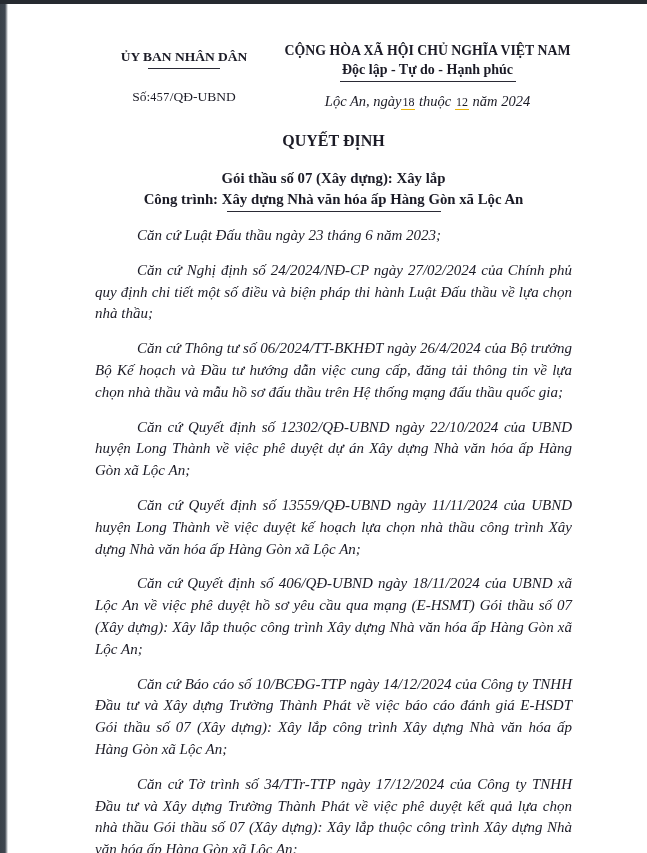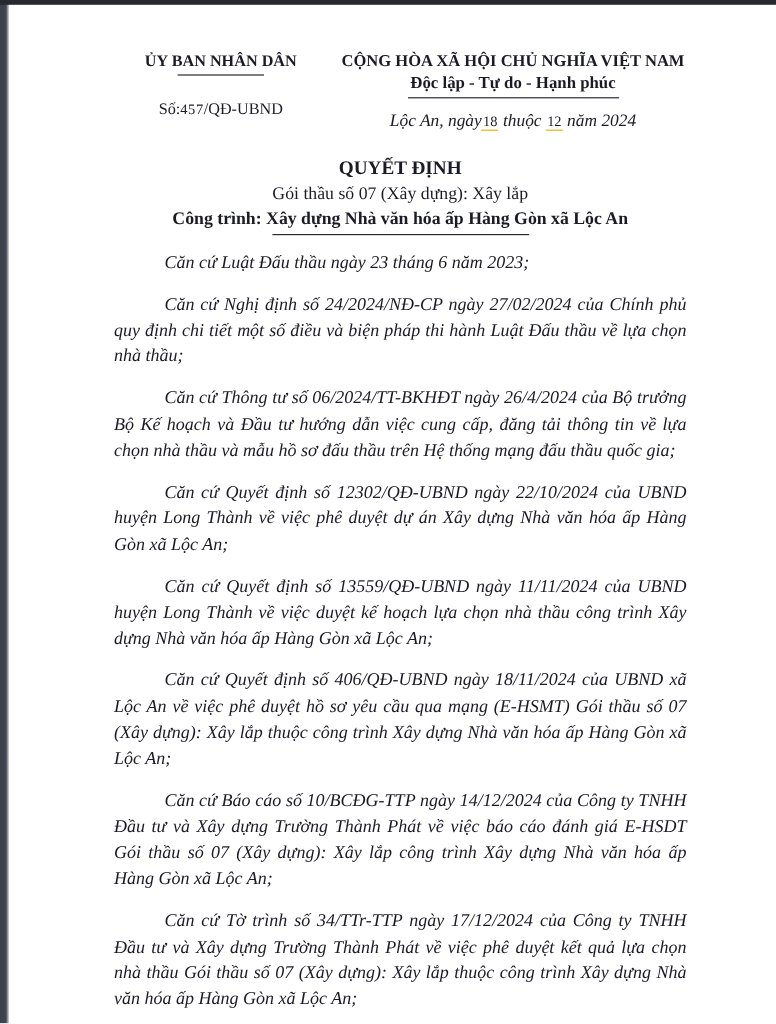--- a/index.html
+++ b/index.html
@@ -34,20 +34,21 @@
   .page {
     position: absolute;
     top: 42px;
     left: 95px;
     width: 477px;
   }
   
   .doc-header {
     display: flex;
     width: 100%;
+    align-items: center;
   }
   .hdr-left {
     flex: 0 0 178px;
     text-align: center;
   }
   .hdr-right {
     flex: 1;
     text-align: center;
     padding-left: 10px;
   }
@@ -112,22 +113,22 @@
     font-size: 16px;
     line-height: 22px;
   }
   .t-subject {
     margin-top: 5px;
     font-weight: bold;
     font-size: 14.8px;
     line-height: 21px;
   }
   .t-package {
-    margin-top: 0;
-    font-weight: normal;
+    margin-top: 16px;
+    font-weight: bold;
     font-size: 14.8px;
     line-height: 21px;
   }
   .t-project {
     font-weight: bold;
     font-size: 14.8px;
     line-height: 21px;
   }
   .rule-project {
     width: 214px;

